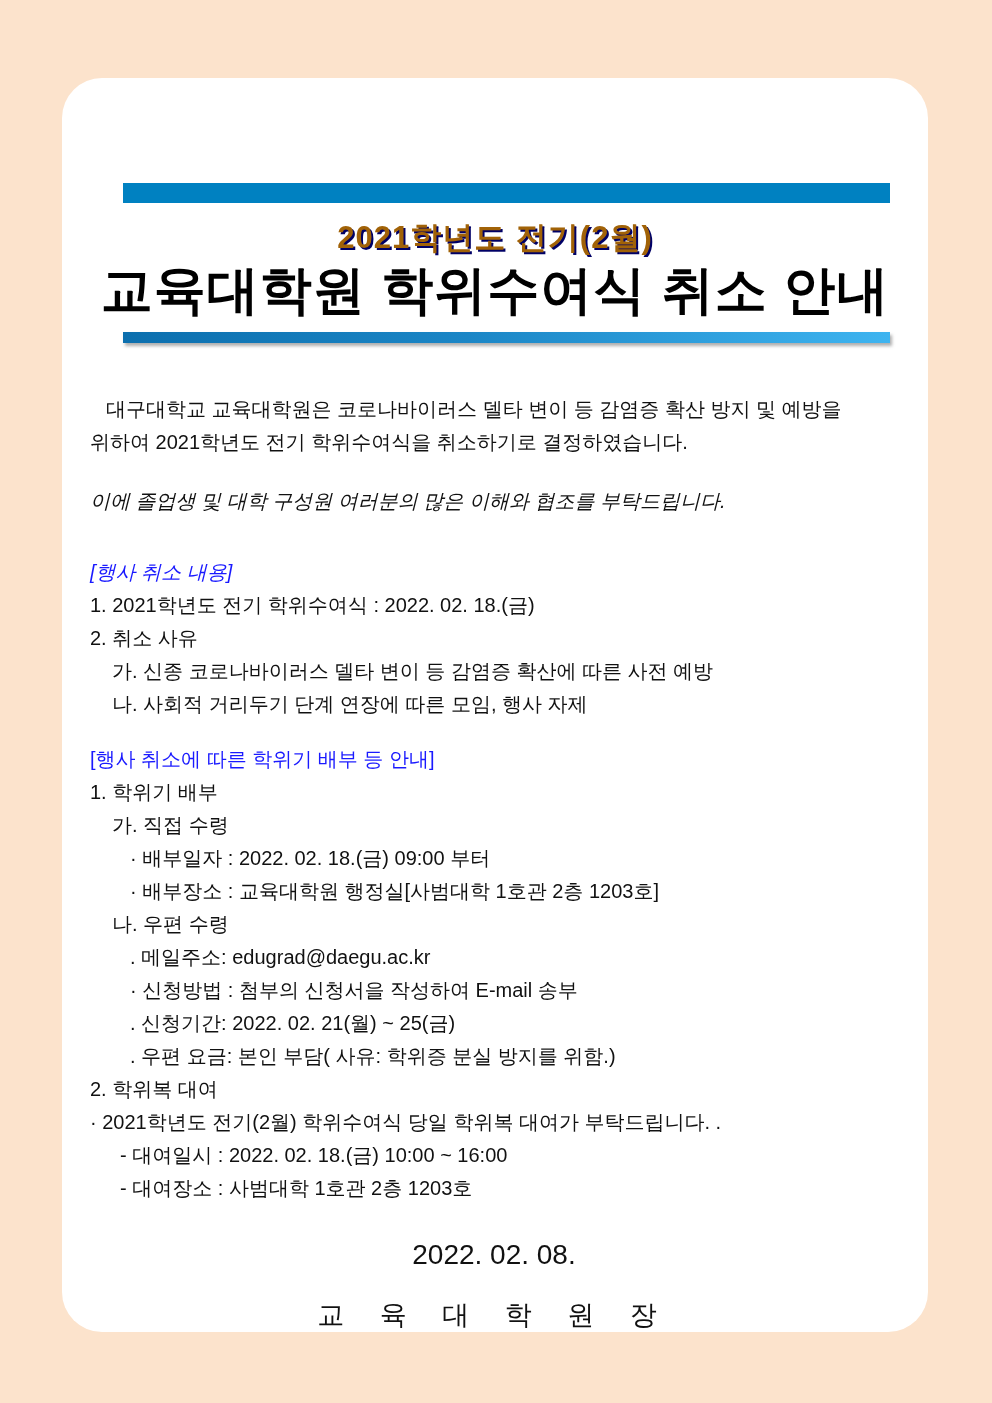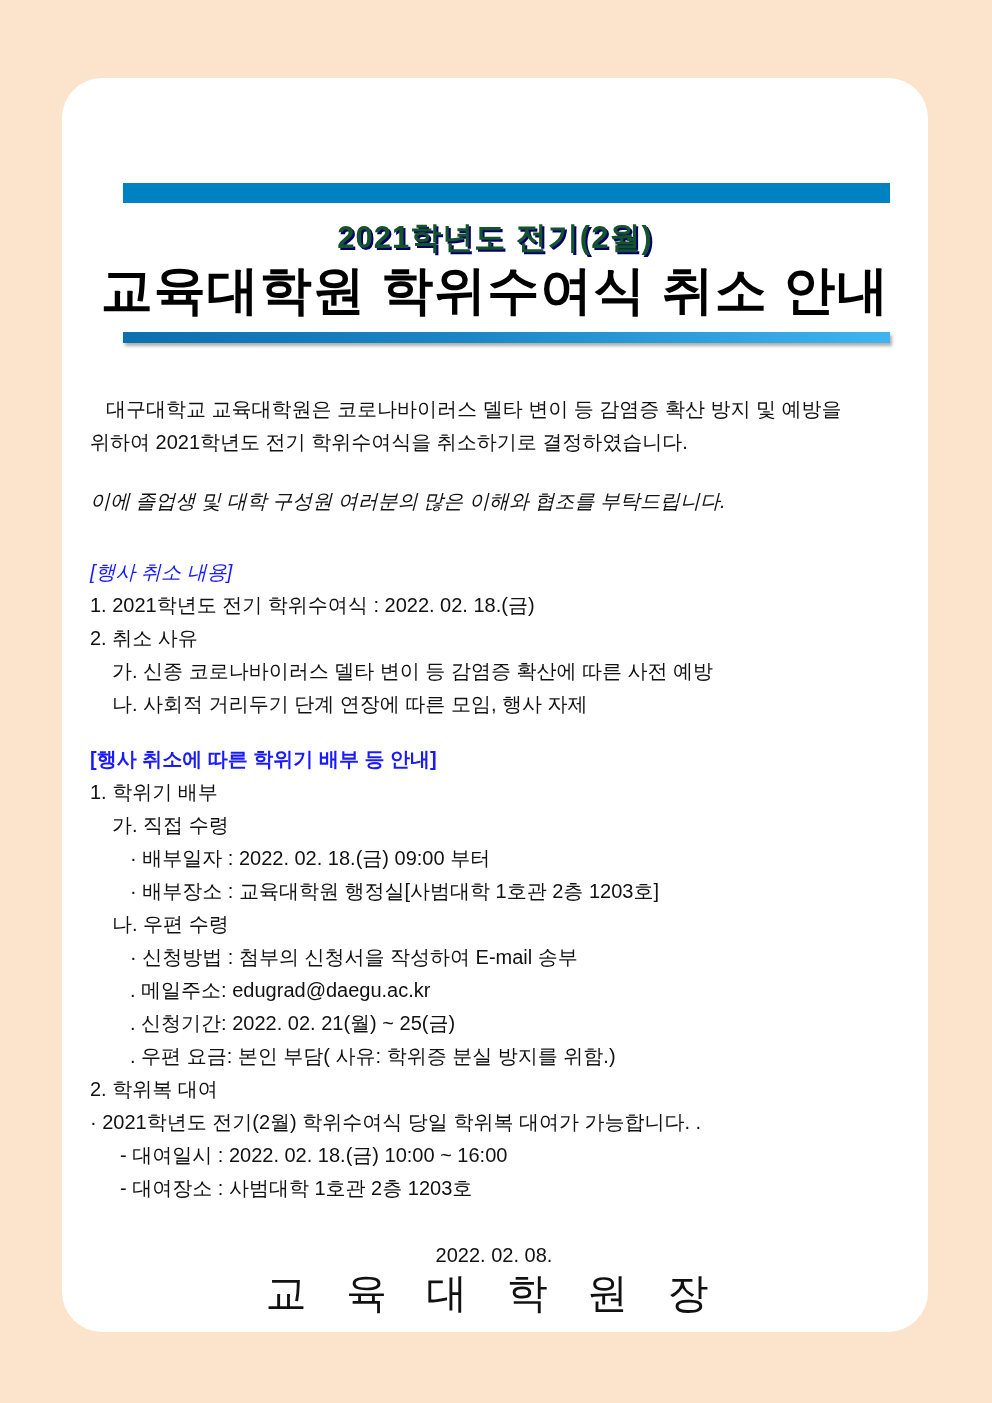--- a/index.html
+++ b/index.html
@@ -28,21 +28,21 @@
     height: 20px;
     margin: 105px 38px 0 61px;
     background: #0081c1;
   }
   .title1 {
     margin-top: 15px;
     text-align: center;
     font-size: 31px;
     line-height: 40px;
     font-weight: 900;
-    color: #14532d;
+    color: #a16207;
     text-shadow: 2px 2px 0 #000066;
     letter-spacing: 1px;
   }
   .title2 {
     margin-top: 8px;
     text-align: center;
     font-size: 52px;
     line-height: 48px;
     font-weight: 900;
     color: #000000;
@@ -60,35 +60,36 @@
     line-height: 33px;
     color: #111111;
     word-break: keep-all;
   }
   .para1 { text-indent: 16px; }
   .para2 { margin-top: 26px; font-style: italic; }
   .sec-header {
     color: #1a1aff;
   }
   .sec1-header { margin-top: 38px; font-style: italic; }
-  .sec2-header { margin-top: 22px; font-weight: bold; }
+  .sec2-header { margin-top: 22px; }
   .line { }
   .ind1 { padding-left: 22px; }
   .ind2 { padding-left: 40px; }
   .ind3 { padding-left: 30px; }
   .date-line {
     margin-top: 32px;
     text-align: center;
-    font-size: 20px;
+    font-size: 28px;
     line-height: 36px;
     color: #111111;
   }
   .signature-line {
+    margin-top: 22px;
     text-align: center;
-    font-size: 41px;
+    font-size: 27px;
     line-height: 40px;
     color: #111111;
     letter-spacing: 14px;
   }
 </style>
 </head>
 <body>
 
 <div class="card">
 
@@ -109,26 +110,26 @@
     <div class="line">2. 취소 사유</div>
     <div class="line ind1">가. 신종 코로나바이러스 델타 변이 등 감염증 확산에 따른 사전 예방</div>
     <div class="line ind1">나. 사회적 거리두기 단계 연장에 따른 모임, 행사 자제</div>
 
     <div class="line sec-header sec2-header">[행사 취소에 따른 학위기 배부 등 안내]</div>
     <div class="line">1. 학위기 배부</div>
     <div class="line ind1">가. 직접 수령</div>
     <div class="line ind2">· 배부일자 : 2022. 02. 18.(금) 09:00 부터</div>
     <div class="line ind2">· 배부장소 : 교육대학원 행정실[사범대학 1호관 2층 1203호]</div>
     <div class="line ind1">나. 우편 수령</div>
+    <div class="line ind2">. 메일주소: edugrad@daegu.ac.kr</div>
     <div class="line ind2">· 신청방법 : 첨부의 신청서을 작성하여 E-mail 송부</div>
-    <div class="line ind2">. 메일주소: edugrad@daegu.ac.kr</div>
     <div class="line ind2">. 신청기간: 2022. 02. 21(월) ~ 25(금)</div>
     <div class="line ind2">. 우편 요금: 본인 부담( 사유: 학위증 분실 방지를 위함.)</div>
     <div class="line">2. 학위복 대여</div>
-    <div class="line">· 2021학년도 전기(2월) 학위수여식 당일 학위복 대여가 가능합니다. .</div>
+    <div class="line">· 2021학년도 전기(2월) 학위수여식 당일 학위복 대여가 부탁드립니다. .</div>
     <div class="line ind3">- 대여일시 : 2022. 02. 18.(금) 10:00 ~ 16:00</div>
     <div class="line ind3">- 대여장소 : 사범대학 1호관 2층 1203호</div>
 
     <div class="date-line">2022. 02. 08.</div>
     <div class="signature-line">교 육 대 학 원 장</div>
 
   </div>
 </div>
 
 </body></html>

